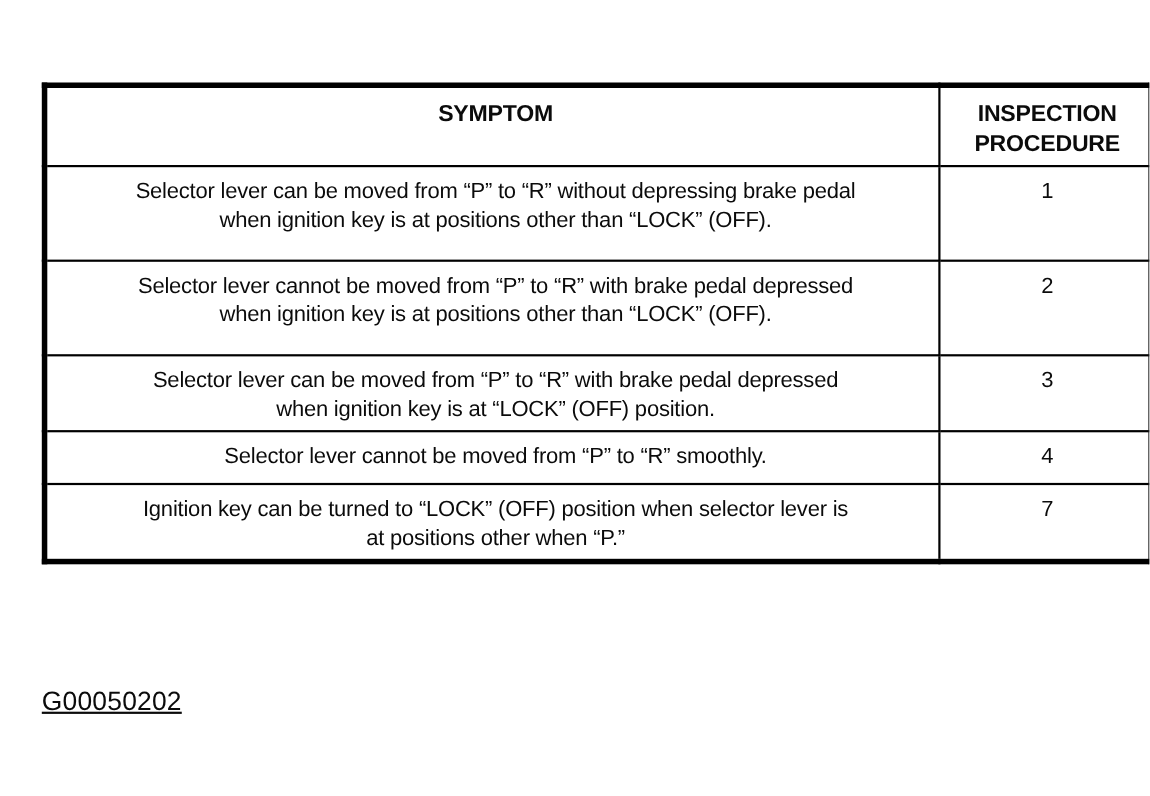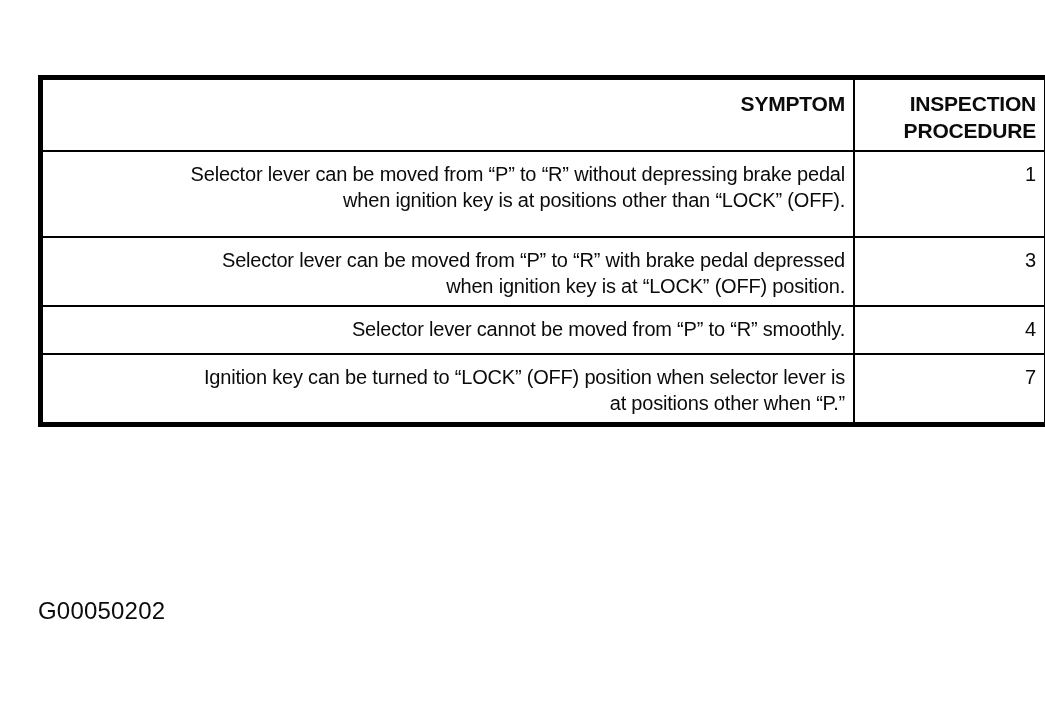--- a/index.html
+++ b/index.html
@@ -25,21 +25,21 @@
     table-layout: fixed;
   }
   .symptom-table, .symptom-table td, .symptom-table th {
     border: 2px solid #000000;
   }
   .symptom-table {
     border: 5px solid #000000;
   }
   .symptom-table th, .symptom-table td {
     vertical-align: top;
-    text-align: right;
+    text-align: center;
     font-size: 20px;
     line-height: 26px;
     letter-spacing: -0.2px;
     padding: 9px 8px 6px 13px;
   }
   .symptom-table th {
     font-size: 21px;
     font-weight: bold;
     line-height: 27px;
     padding-top: 10px;
@@ -52,24 +52,25 @@
   tr.h-two-b    { height: 58px; }
   tr.h-one      { height: 48px; }
   tr.h-last     { height: 66px; }
 
   .symptom-line {
     white-space: nowrap;
   }
   .figure-code {
     position: absolute;
     left: 38px;
-    top: 597px;
+    top: 624px;
     font-size: 24px;
     letter-spacing: 0.2px;
     color: #0b0b0b;
+    text-decoration: underline;
   }
 </style>
 </head>
 <body>
 
 <div class="page">
 
   <table class="symptom-table">
     <thead>
       <tr class="h-header">
@@ -77,20 +78,27 @@
         <th class="col-procedure">INSPECTION PROCEDURE</th>
       </tr>
     </thead>
     <tbody>
       <tr class="h-two">
         <td>
           <div class="symptom-line">Selector lever can be moved from “P” to “R” without depressing brake pedal</div>
           <div class="symptom-line">when ignition key is at positions other than “LOCK” (OFF).</div>
         </td>
         <td>1</td>
+      </tr>
+      <tr class="h-two">
+        <td>
+          <div class="symptom-line">Selector lever cannot be moved from “P” to “R” with brake pedal depressed</div>
+          <div class="symptom-line">when ignition key is at positions other than “LOCK” (OFF).</div>
+        </td>
+        <td>2</td>
       </tr>
       <tr class="h-two-b">
         <td>
           <div class="symptom-line">Selector lever can be moved from “P” to “R” with brake pedal depressed</div>
           <div class="symptom-line">when ignition key is at “LOCK” (OFF) position.</div>
         </td>
         <td>3</td>
       </tr>
       <tr class="h-one">
         <td>

